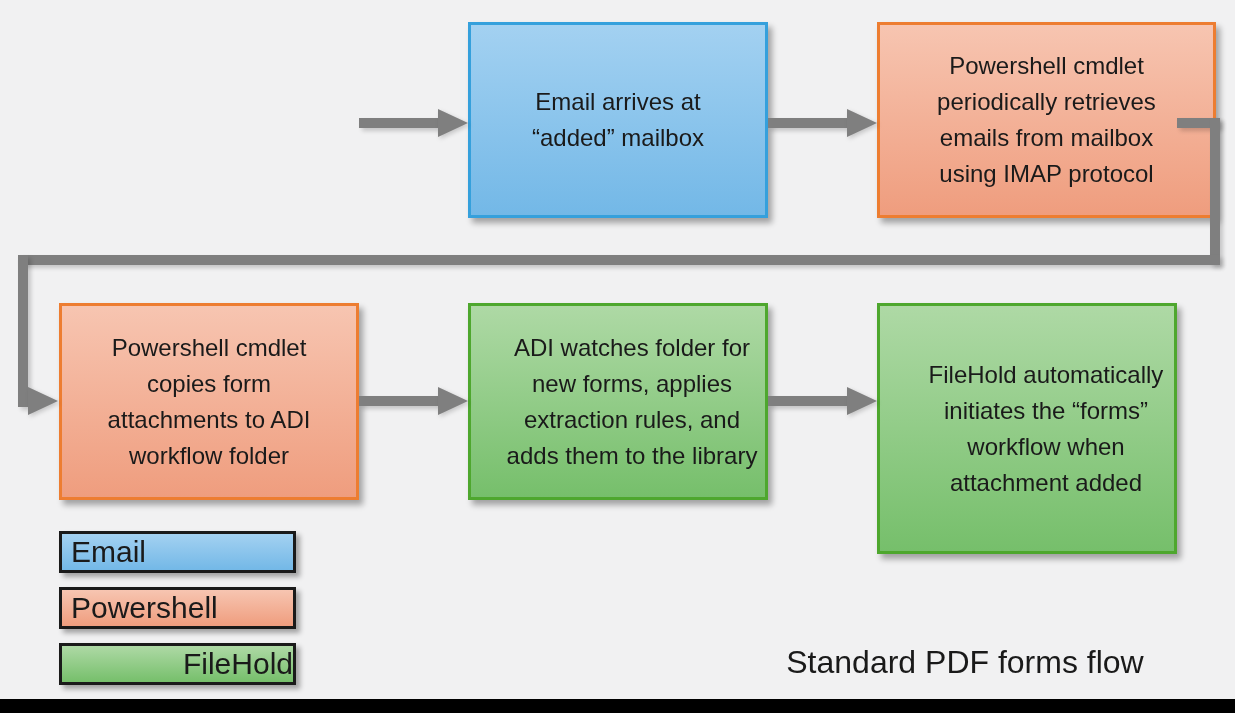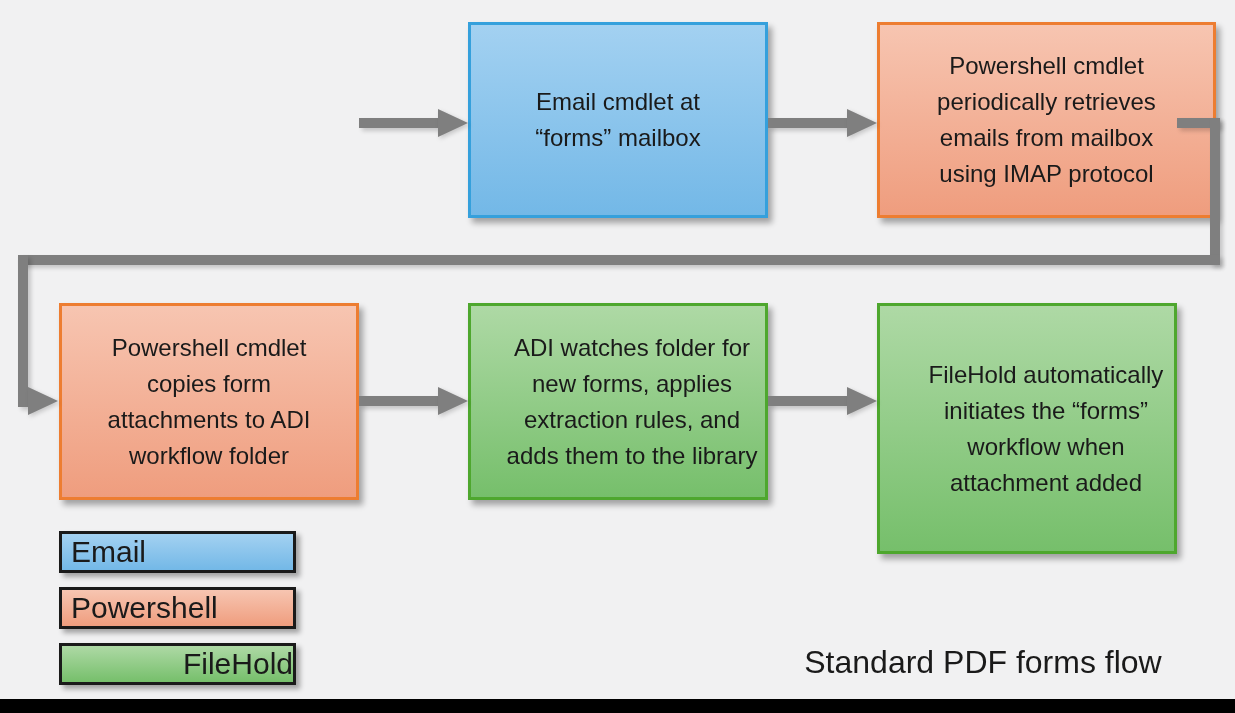--- a/index.html
+++ b/index.html
@@ -92,21 +92,21 @@
     font-size: 30px;
     box-shadow: 4px 4px 5px rgba(0,0,0,0.33);
   }
   #legend-email      { top: 531px; }
   #legend-powershell { top: 587px; }
   #legend-filehold   { top: 643px; }
 
   
   .diagram-title {
     position: absolute;
-    left: 733px;
+    left: 715px;
     top: 644px;
     width: 500px;
     text-align: center;
     font-size: 32px;
     color: #1a1a1a;
   }
   .bottom-bar {
     position: absolute;
     left: 0;
     top: 699px;
@@ -114,21 +114,21 @@
     height: 14px;
     background: #000000;
   }
 </style>
 </head>
 <body>
 
 <div class="canvas">
 
   <div class="node email" id="n2">
-    <span>Email cmdlet at “forms” mailbox</span>
+    <span>Email arrives at “added” mailbox</span>
   </div>
   <div class="node powershell" id="n3">
     <span>Powershell cmdlet periodically retrieves emails from mailbox using IMAP protocol</span>
   </div>
 
   <div class="node powershell" id="n4">
     <span>Powershell cmdlet copies form attachments to ADI workflow folder</span>
   </div>
   <div class="node filehold" id="n5">
     <span>ADI watches folder for new forms, applies extraction rules, and adds them to the library</span>

